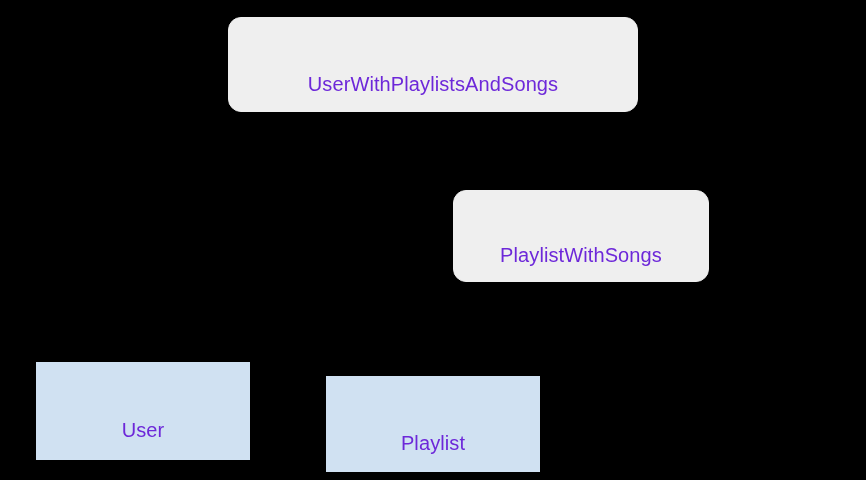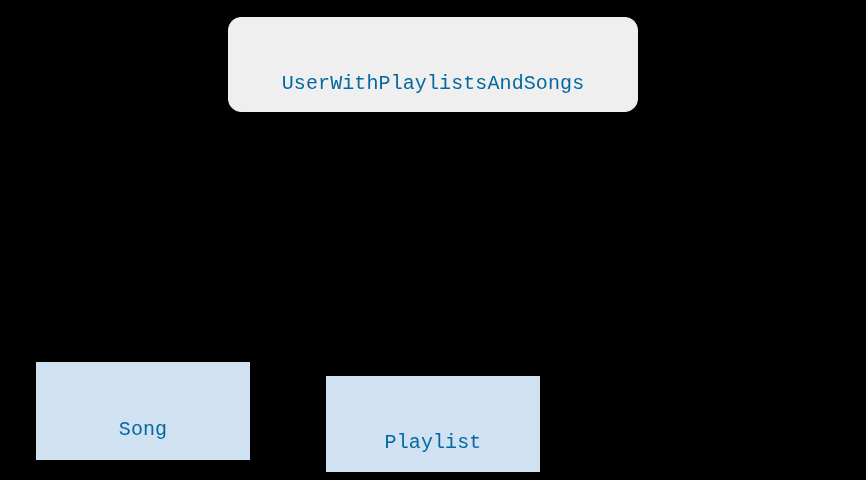--- a/index.html
+++ b/index.html
@@ -19,24 +19,24 @@
   }
   .node {
     position: absolute;
     box-sizing: border-box;
     display: flex;
     align-items: center;
     justify-content: center;
     text-align: center;
   }
   .node-label {
-    font-family: Liberation Mono, monospace;
+    font-family: Liberation Sans, sans-serif;
     font-size: 20px;
     line-height: 24px;
-    color: #0369a1;
+    color: #6d28d9;
     letter-spacing: 0.1px;
     white-space: nowrap;
     margin-top: 38px;
     -webkit-font-smoothing: antialiased;
   }
   
   .node--relation {
     background: #efefef;
     border: 1px solid #efefef;
     border-radius: 13px;
@@ -71,23 +71,26 @@
     <path d="M 433 112 L 433 237 L 143 237 L 143 362"></path>
     <path d="M 433 112 L 433 160 L 581 160 L 581 190"></path>
     <path d="M 581 282 L 581 322 L 433 322 L 433 362"></path>
     <path d="M 581 282 L 581 322 L 723 322 L 723 362"></path>
   </svg>
 
   <div class="node node--relation" style="left:228px; top:17px; width:410px; height:95px;">
     <span class="node-label">UserWithPlaylistsAndSongs</span>
   </div>
 
+  <div class="node node--relation" style="left:453px; top:190px; width:256px; height:92px;">
+    <span class="node-label">PlaylistWithSongs</span>
+  </div>
 
   <div class="node node--entity" style="left:36px; top:362px; width:214px; height:98px;">
-    <span class="node-label">Song</span>
+    <span class="node-label">User</span>
   </div>
 
   <div class="node node--entity" style="left:326px; top:376px; width:214px; height:96px;">
     <span class="node-label">Playlist</span>
   </div>
 
 
 </div>
 
 </body></html>

